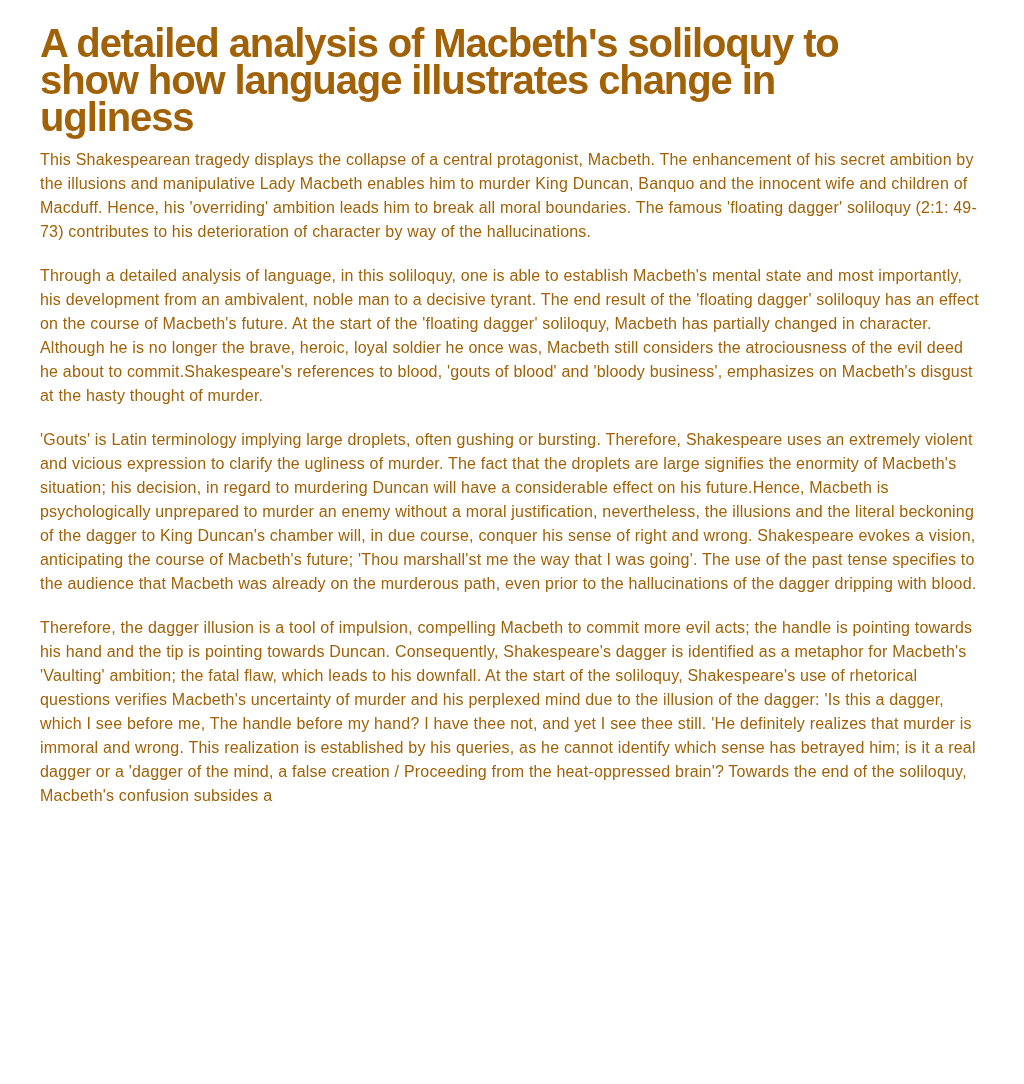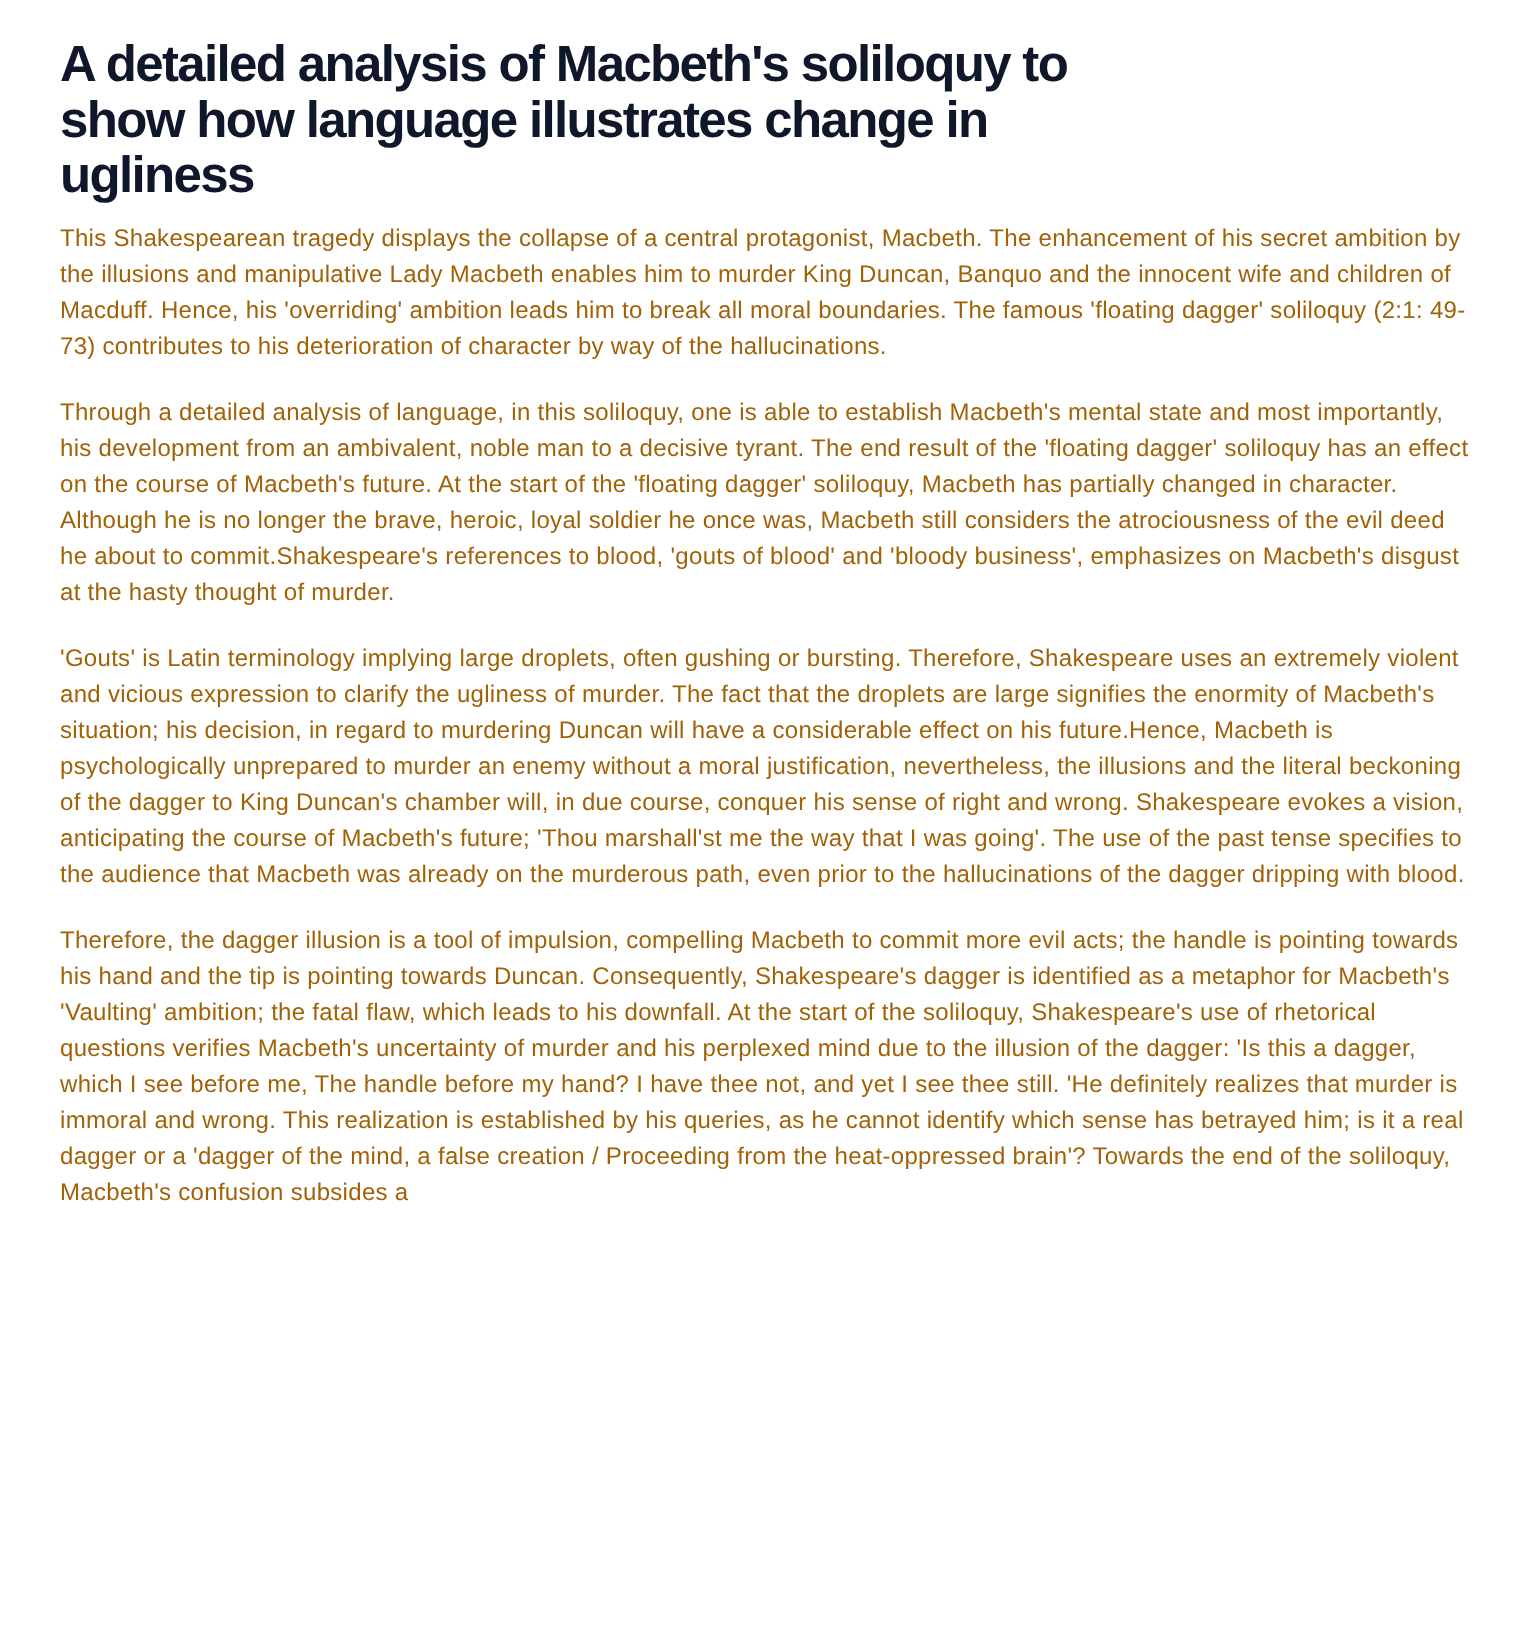--- a/index.html
+++ b/index.html
@@ -60,25 +60,25 @@
     color: #3fa00e;
     padding-top: 6px;
   }
 
   
   .article {
     padding: 0 40px;
   }
   .article-title {
     margin-top: 25px;
-    font-size: 34px;
+    font-size: 40px;
     line-height: 37px;
     font-weight: bold;
     letter-spacing: -1.1px;
-    color: #0f172a;
+    color: #a16207;
   }
   .article-body {
     margin-top: 12px;
   }
   .article-body p {
     font-size: 16px;
     line-height: 24px;
     letter-spacing: 0.2px;
     color: #a16207;
     margin-bottom: 20px;

